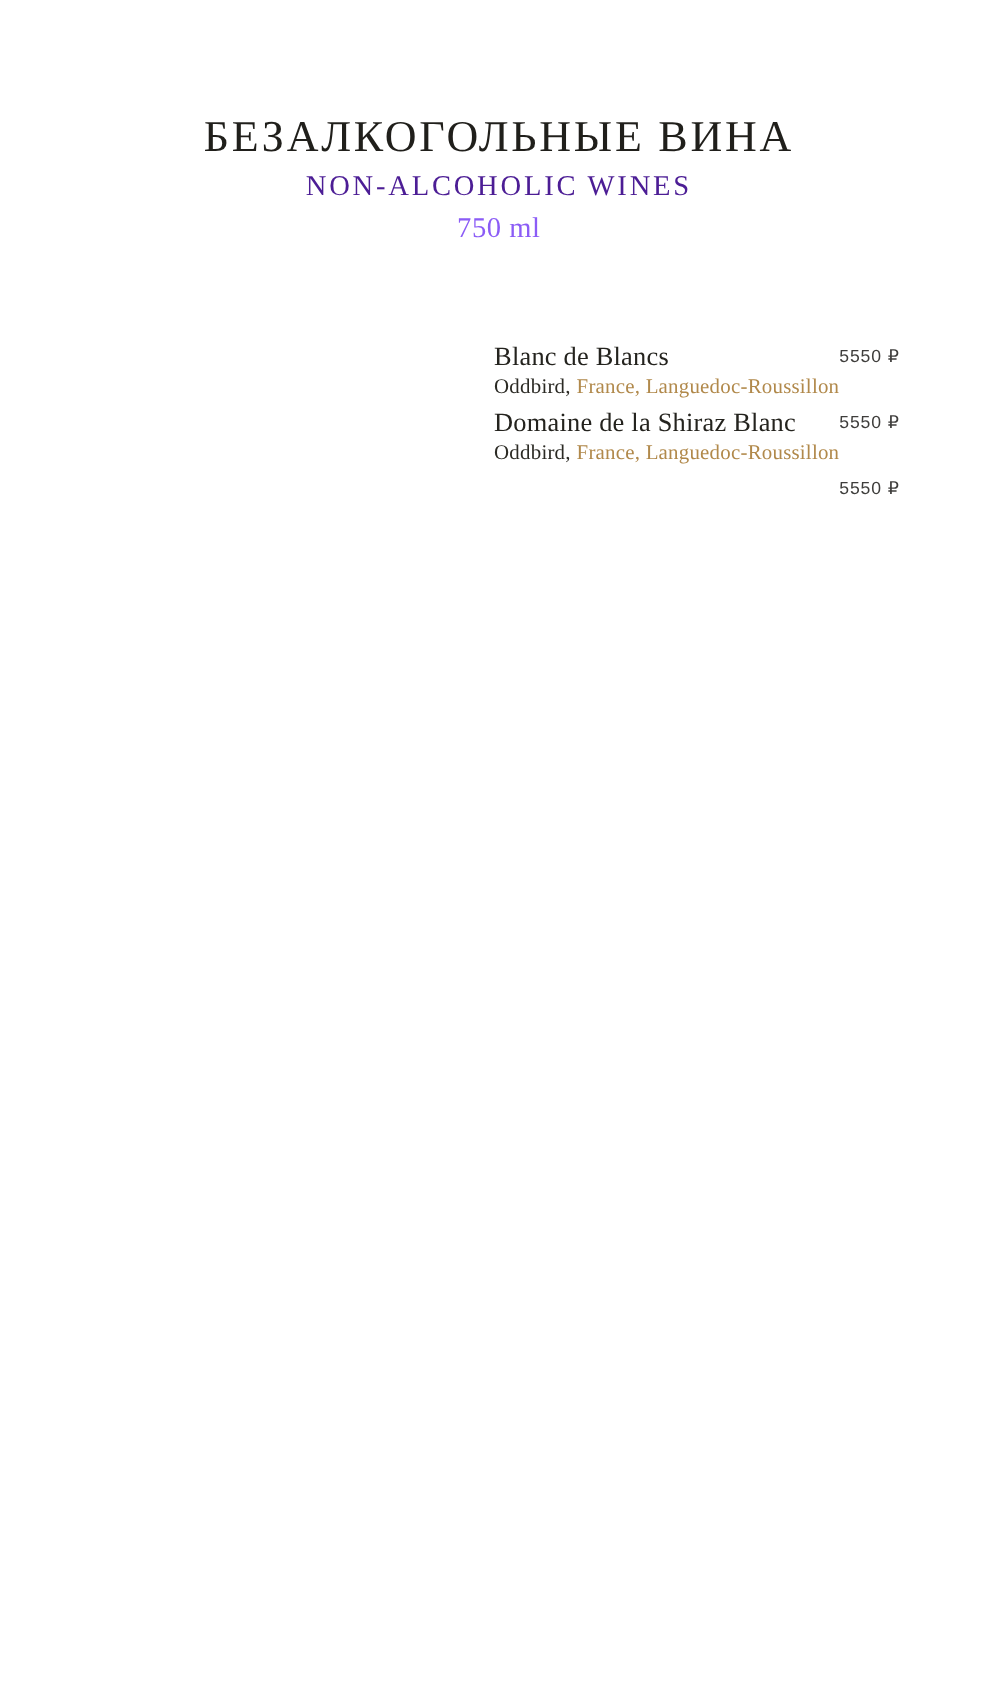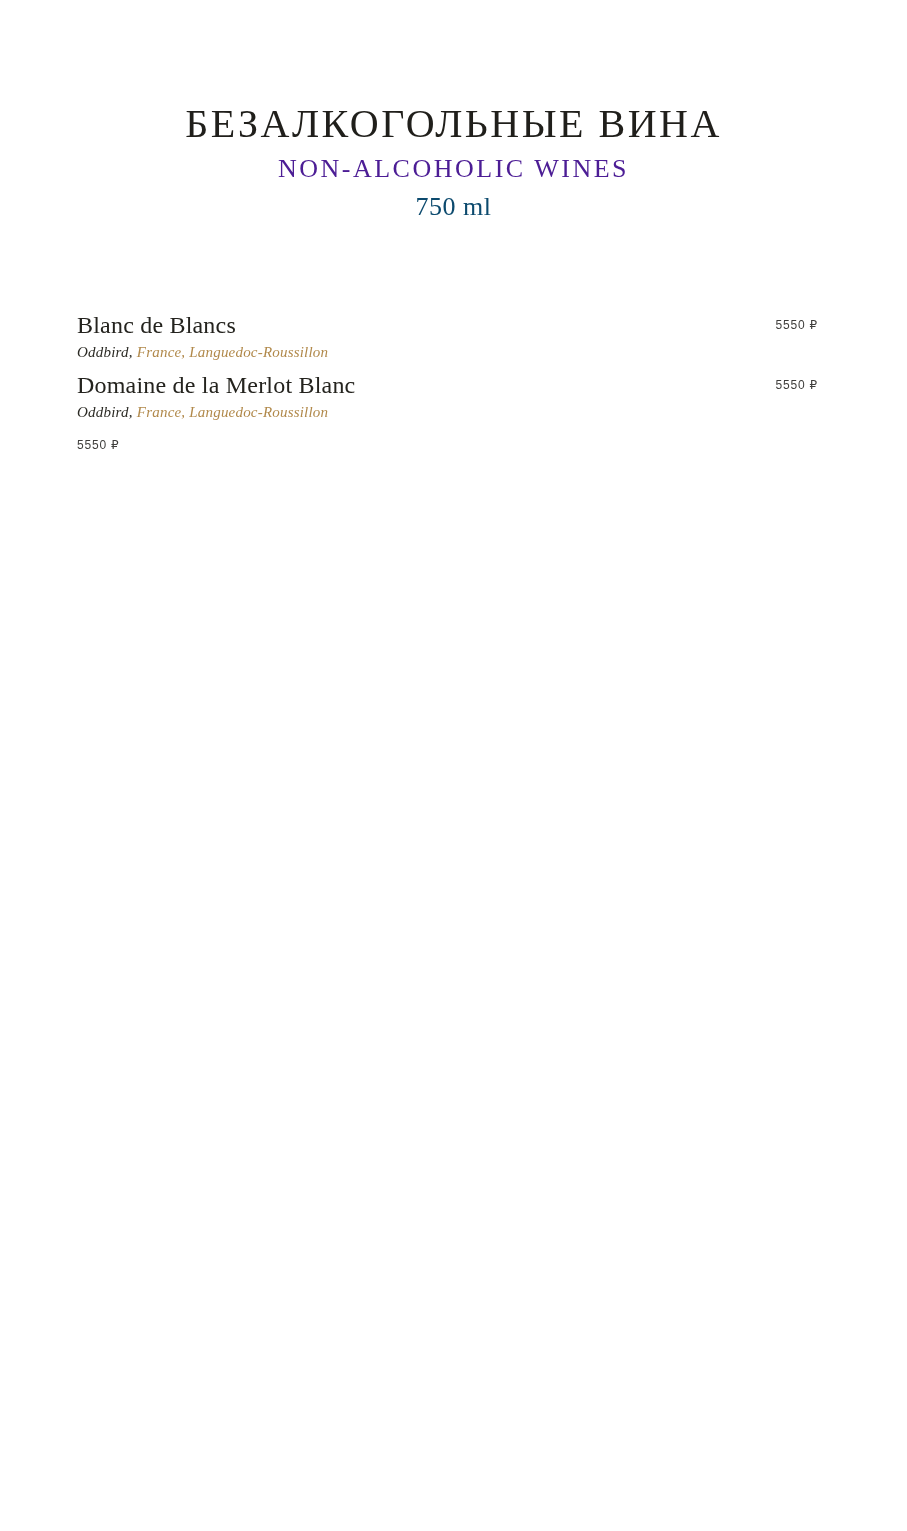--- a/index.html
+++ b/index.html
@@ -36,60 +36,59 @@
     line-height: 26px;
     font-weight: 400;
     letter-spacing: 2.5px;
     color: #4c1d95;
   }
   .volume {
     margin-top: 12px;
     font-size: 26px;
     line-height: 26px;
     letter-spacing: 0.5px;
-    color: #0c4a6e;
+    color: #8b5cf6;
   }
   
   .wine-list {
     margin-top: 90px;
     padding-left: 77px;
     padding-right: 89px;
   }
   .wine-entry {
     display: flex;
-    justify-content: space-between;
+    justify-content: flex-end;
     align-items: flex-start;
     margin-bottom: 6px;
   }
   .wine-name {
     font-size: 24px;
     line-height: 30px;
     font-weight: 400;
     letter-spacing: 0.2px;
     color: #24231e;
   }
   .wine-sub {
-    font-size: 15px;
+    font-size: 19px;
     line-height: 24px;
-    font-style: italic;
     letter-spacing: 0.2px;
   }
   .wine-producer {
     color: #2b2a24;
   }
   .wine-producer:not(:empty) {
     margin-right: 0.28em;
   }
   .wine-origin {
     color: #b1894b;
   }
   .wine-price {
     flex: 0 0 auto;
     font-family: "Liberation Sans", "DejaVu Sans", sans-serif;
-    font-size: 12px;
+    font-size: 16px;
     line-height: 30px;
     letter-spacing: 0.8px;
     color: #3f3e3c;
     white-space: nowrap;
   }
 </style>
 </head>
 <body>
 
 <div class="page">
@@ -107,21 +106,21 @@
         <div class="wine-name">Blanc de Blancs</div>
         <div class="wine-sub">
           <span class="wine-producer">Oddbird,</span><span class="wine-origin">France, Languedoc-Roussillon</span>
         </div>
       </div>
       <div class="wine-price">5550 ₽</div>
     </div>
 
     <div class="wine-entry">
       <div class="wine-text">
-        <div class="wine-name">Domaine de la Merlot Blanc</div>
+        <div class="wine-name">Domaine de la Shiraz Blanc</div>
         <div class="wine-sub">
           <span class="wine-producer">Oddbird,</span><span class="wine-origin">France, Languedoc-Roussillon</span>
         </div>
       </div>
       <div class="wine-price">5550 ₽</div>
     </div>
 
     <div class="wine-entry">
       <div class="wine-price">5550 ₽</div>
     </div>

